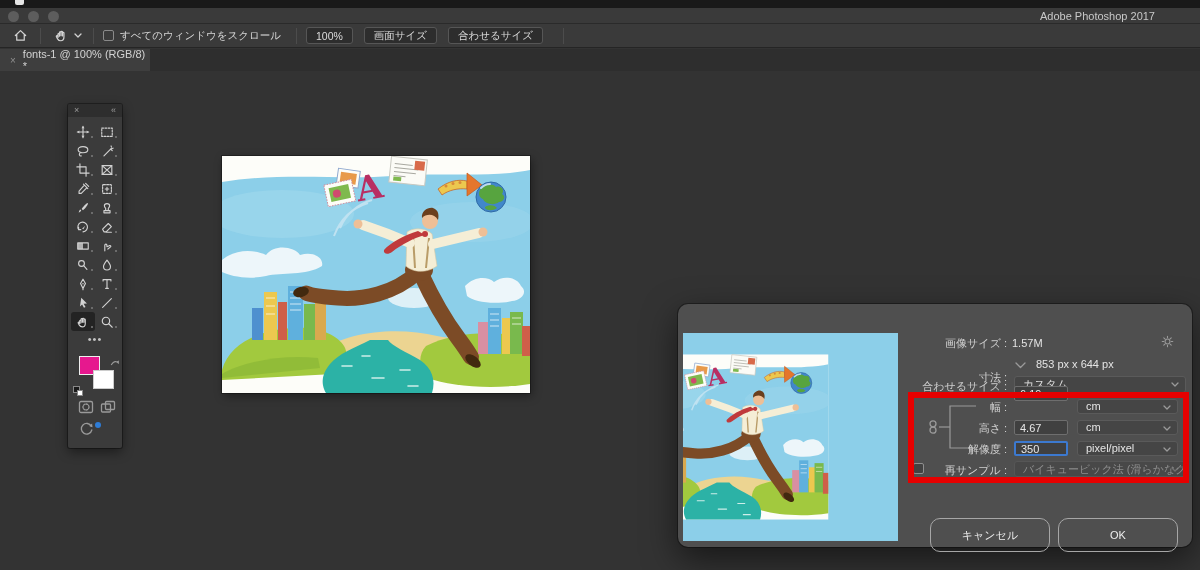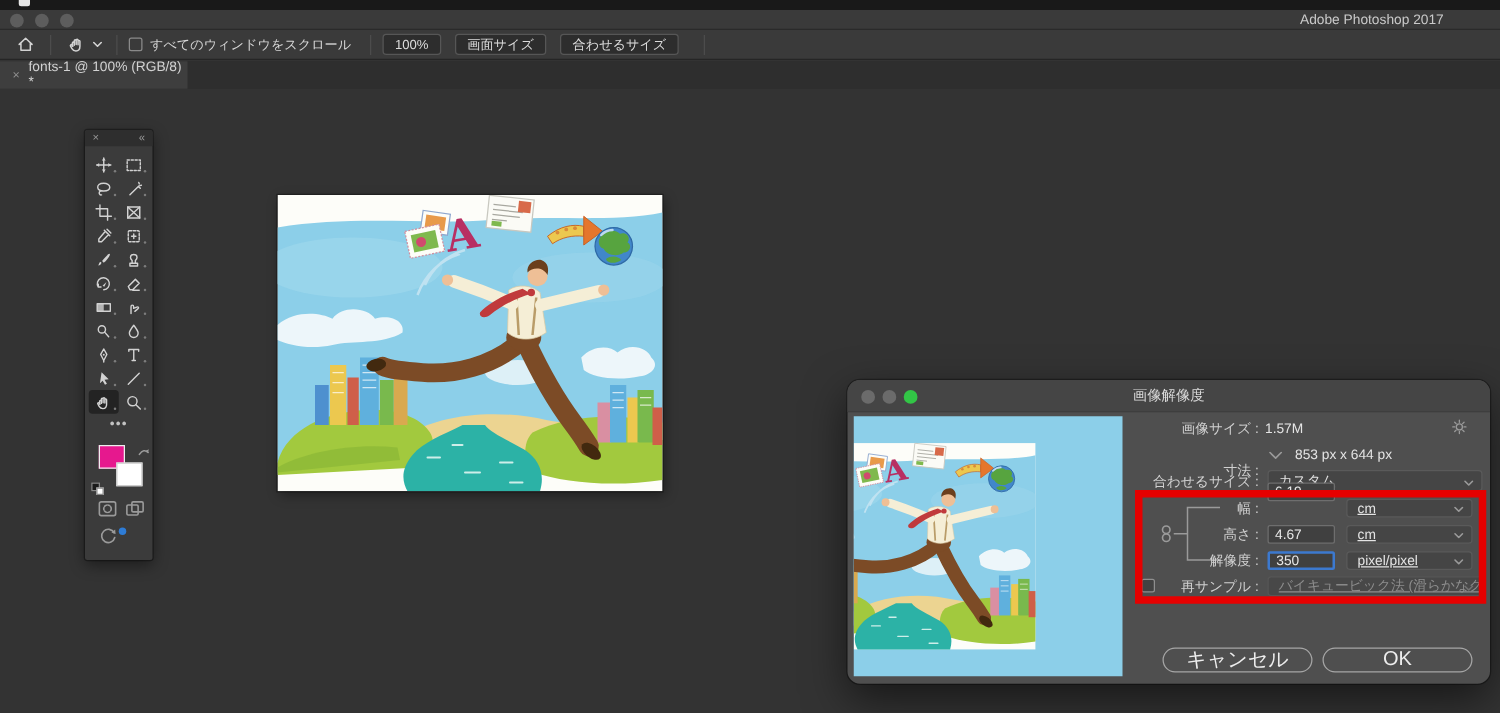--- a/index.html
+++ b/index.html
@@ -57,28 +57,28 @@
   #canvas svg, .preview svg { display:block; width:100%; height:100%; }
 
   
   #dialog { position:absolute; left:678px; top:304px; width:514px; height:243px; background:#4f4f4f; border-radius:10px; box-shadow:0 12px 34px rgba(0,0,0,.55), 0 0 0 1px rgba(0,0,0,.35); font-size:11px; }
   .dlg-titlebar { position:relative; height:26px; background:#454545; border-radius:10px 10px 0 0; border-bottom:1px solid #393939; display:flex; align-items:center; justify-content:center; color:#dadada; font-size:11.5px; }
   .dlg-light { position:absolute; top:8px; width:11px; height:11px; border-radius:50%; }
   .preview { position:absolute; left:5px; top:29px; width:215px; height:208px; overflow:hidden; background:#8ccfe9; }
 
   .dlabel { position:absolute; right:185px; color:#d0d0d0; white-space:nowrap; line-height:14px; }
   .dvalue { position:absolute; color:#e4e4e4; white-space:nowrap; line-height:14px; }
-  .dselect { position:absolute; background:#454545; border:1px solid #5a5a5a; border-radius:3px; color:#e4e4e4; display:flex; align-items:flex-end; padding:0 8px;text-decoration:underline; }
+  .dselect { position:absolute; background:#454545; border:1px solid #5a5a5a; border-radius:3px; color:#e4e4e4; display:flex; align-items:flex-start; padding:0 8px; }
   .dselect .chev { position:absolute; right:6px; }
   .dinput { position:absolute; width:54px; height:15px; background:#404040; border:1px solid #6e6e6e; border-radius:2px; color:#e8e8e8; font-size:11px; padding:0 5px; font-family:"Liberation Sans",sans-serif; }
   .dinput.focused { border:2px solid #3c79cf; }
   .unit-select { left:399px; width:101px; height:15px; }
   .dis { color:#8d8d8d !important; border-color:#565656 !important; background:#484848 !important; }
   .dlg-checkbox { position:absolute; left:235px; width:11px; height:11px; border:1px solid #8f8f8f; border-radius:2px; background:#424242; }
-  .pill-btn { position:absolute; top:214px; height:20px; border:1px solid #a6a6a6; border-radius:10px; background:transparent; color:#ededed; font-size:16px; display:flex; align-items:center; justify-content:center; }
+  .pill-btn { position:absolute; top:214px; height:34px; border:1px solid #a6a6a6; border-radius:10px; background:transparent; color:#ededed; font-size:11px; display:flex; align-items:center; justify-content:center; }
   #red-annotation { position:absolute; left:230px; top:88px; width:281px; height:91px; border:6px solid #e60000; pointer-events:none; }
   .link-bracket { position:absolute; left:248px; top:95px; }
 </style>
 </head>
 <body>
 
 <svg width="0" height="0" style="position:absolute">
   <symbol id="illus" viewBox="0 0 308 237">
     <rect width="308" height="237" fill="#fdfdf9"></rect>
     <path d="M0,26 C60,16 120,24 170,20 C220,16 270,22 308,14 L308,196 C250,208 190,200 140,206 C90,212 40,206 0,214 Z" fill="#8ccfe9"></path>
@@ -359,26 +359,20 @@
   <div class="sync-dot"></div>
 </div>
 
 <div id="canvas">
   <svg viewBox="0 0 308 237" preserveAspectRatio="none">
       <use href="#illus"></use>
     </svg>
 </div>
 
 <div id="dialog">
-  <div class="dlg-titlebar">
-    <div class="dlg-light" style="left:11px; background:#6b6b6b"></div>
-    <div class="dlg-light" style="left:28px; background:#6b6b6b"></div>
-    <div class="dlg-light" style="left:45px; background:#32c546"></div>
-    <span>画像解像度</span>
-  </div>
 
   <div class="preview">
     <svg viewBox="64 0 198 192" preserveAspectRatio="none">
         <use href="#illus"></use>
       </svg>
   </div>
 
   <span class="dlabel" style="top:32px">画像サイズ :</span>
   <span class="dvalue" style="left:334px; top:32px">1.57M</span>
   <span style="position:absolute; right:18px; top:31px">

